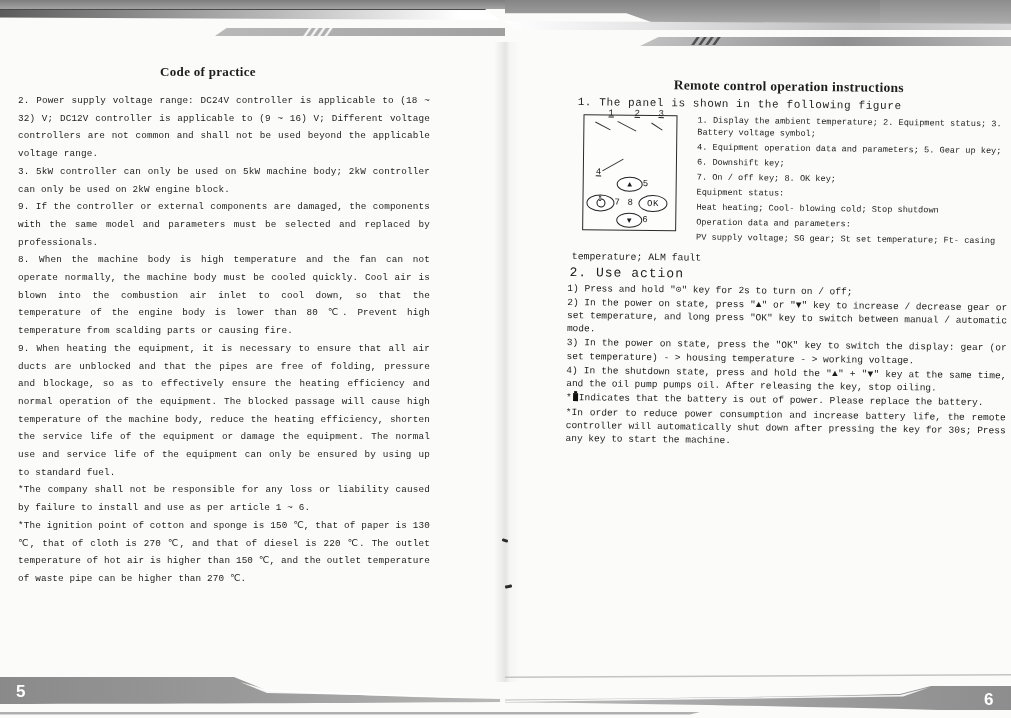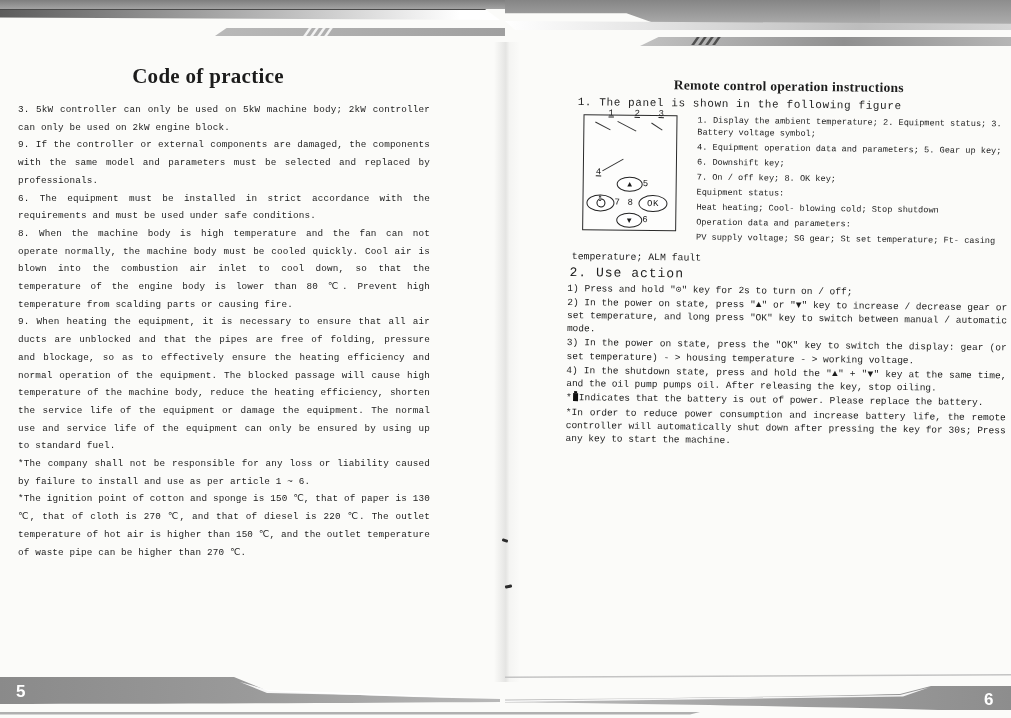--- a/index.html
+++ b/index.html
@@ -26,21 +26,21 @@
   .page-num-right{left:984px;top:690px;}
 
   
   .fold{left:494px;top:42px;width:26px;height:640px;background:linear-gradient(90deg,rgba(0,0,0,0) 0%,rgba(110,110,110,0.16) 45%,rgba(160,160,160,0.07) 60%,rgba(0,0,0,0) 100%);}
   .staple{position:absolute;background:#2c2c2c;border-radius:1px;}
   .staple1{left:502px;top:539px;width:6px;height:3px;transform:rotate(18deg);}
   .staple2{left:505px;top:585px;width:7px;height:3px;transform:rotate(-12deg);}
 
   
   .page-left{position:absolute;left:18px;top:64px;width:412px;}
-  .pl-title{font-family:"Liberation Serif","DejaVu Serif",serif;font-weight:bold;font-size:21px;text-align:center;margin:0 0 12px 40px;width:300px;letter-spacing:0.3px;}
+  .pl-title{font-family:"Liberation Serif","DejaVu Serif",serif;font-weight:bold;font-size:13px;text-align:center;margin:0 0 12px 40px;width:300px;letter-spacing:0.3px;}
   .pl-body p{margin:0;font-size:9.3px;line-height:17.7px;letter-spacing:0.15px;text-align:justify;}
 
   
   .page-right{position:absolute;left:568px;top:76px;width:442px;transform:rotate(0.7deg);transform-origin:0 0;}
   .pr-title{font-family:"Liberation Serif","DejaVu Serif",serif;font-weight:bold;font-size:13.5px;text-align:center;margin:0 0 4px 0;letter-spacing:0.3px;}
   .pr-subtitle{font-size:11px;letter-spacing:0.6px;margin:0 0 6px 10px;}
   .figure-row{display:flex;}
   .panel{position:relative;width:92px;height:114px;border:1px solid #2a2a2a;margin-left:16px;flex:none;background:#fdfdfc;}
   .panel .co{position:absolute;font-size:9px;text-decoration:underline;line-height:9px;}
   .co1{left:24px;top:-6px;} .co2{left:50px;top:-6px;} .co3{left:74px;top:-6px;}
@@ -100,23 +100,23 @@
   <div class="slash dark" style="left:715px;top:37px;"></div>
 
   <div class="deco fold"></div>
   <div class="staple staple1"></div>
   <div class="staple staple2"></div>
 
   <div class="page-left">
     <h1 class="pl-title">Code of practice</h1>
     <div class="pl-body">
 
+        <p>2. Power supply voltage range: DC24V controller is applicable to (18 ~ 32) V; DC12V controller is applicable to (9 ~ 16) V; Different voltage controllers are not common and shall not be used beyond the applicable voltage range.</p>
         <p>3. 5kW controller can only be used on 5kW machine body; 2kW controller can only be used on 2kW engine block.</p>
         <p>9. If the controller or external components are damaged, the components with the same model and parameters must be selected and replaced by professionals.</p>
-        <p>6. The equipment must be installed in strict accordance with the requirements and must be used under safe conditions.</p>
         <p>8. When the machine body is high temperature and the fan can not operate normally, the machine body must be cooled quickly. Cool air is blown into the combustion air inlet to cool down, so that the temperature of the engine body is lower than 80 ℃. Prevent high temperature from scalding parts or causing fire.</p>
         <p>9. When heating the equipment, it is necessary to ensure that all air ducts are unblocked and that the pipes are free of folding, pressure and blockage, so as to effectively ensure the heating efficiency and normal operation of the equipment. The blocked passage will cause high temperature of the machine body, reduce the heating efficiency, shorten the service life of the equipment or damage the equipment. The normal use and service life of the equipment can only be ensured by using up to standard fuel.</p>
         <p>*The company shall not be responsible for any loss or liability caused by failure to install and use as per article 1 ~ 6.</p>
         <p>*The ignition point of cotton and sponge is 150 ℃, that of paper is 130 ℃, that of cloth is 270 ℃, and that of diesel is 220 ℃. The outlet temperature of hot air is higher than 150 ℃, and the outlet temperature of waste pipe can be higher than 270 ℃.</p>
       </div>
   </div>
 
   <div class="page-right">
     <h1 class="pr-title">Remote control operation instructions</h1>
     <div class="pr-subtitle">1. The panel is shown in the following figure</div>

